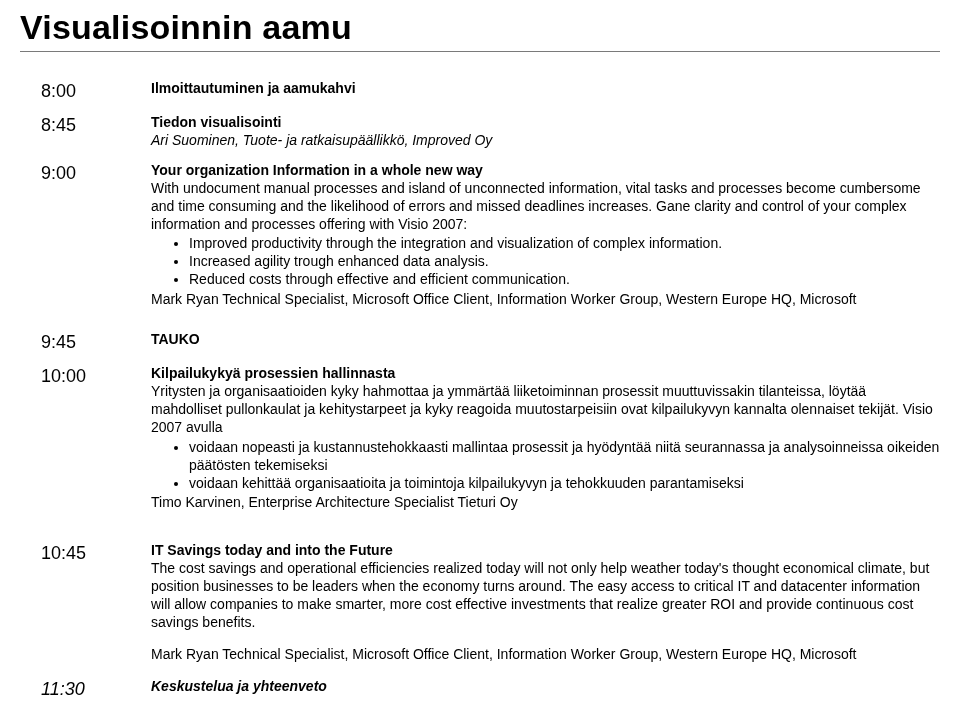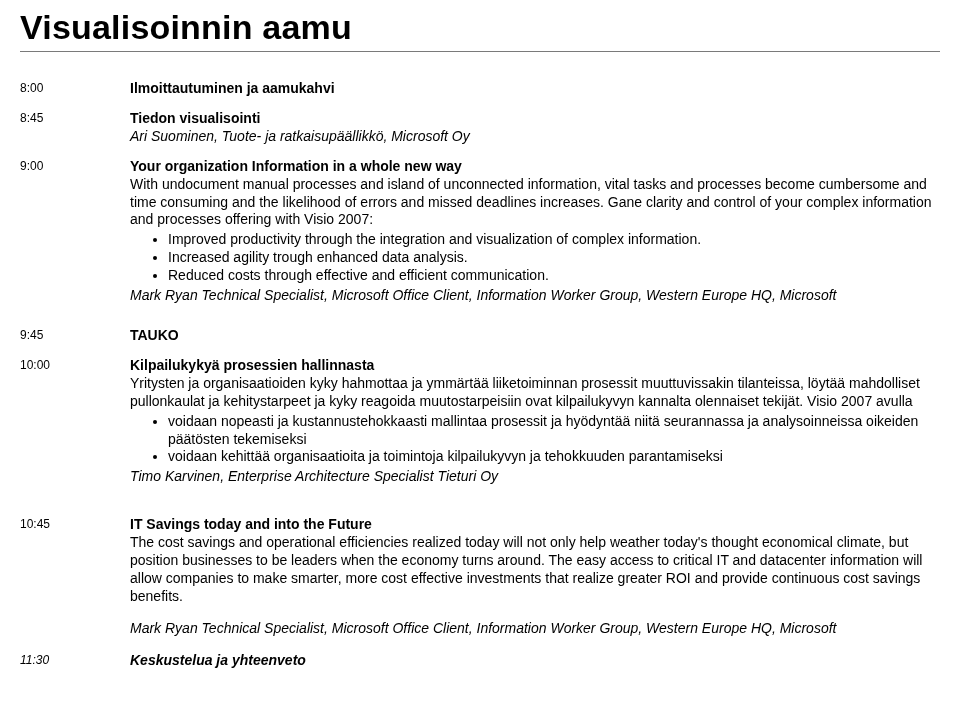--- a/index.html
+++ b/index.html
@@ -31,22 +31,23 @@
   }
   .slot {
     display: flex;
     align-items: flex-start;
     margin-bottom: 12px;
   }
   .slot.gap-large { margin-top: 22px; }
   .slot .time {
     width: 110px;
     flex: 0 0 110px;
-    font-size: 12px;
+    font-size: 18px;
     padding-top: 1px;
+    margin-left: 21px;
   }
   .slot .body {
     flex: 1;
     font-size: 14px;
     line-height: 1.28;
   }
   .slot .body .heading {
     font-weight: bold;
   }
   .slot .body .sub {
@@ -60,21 +61,20 @@
     margin: 2px 0 2px 0;
     padding-left: 38px;
   }
   ul.bullets li {
     margin: 0;
     padding: 0;
     font-size: 14px;
     line-height: 1.28;
   }
   .speaker {
-    font-style: italic;
     margin-top: 2px;
   }
   .para-block { margin-top: 2px; }
 </style>
 </head>
 <body>
 
 <div class="page">
   <h1 class="page-title">Visualisoinnin aamu</h1>
   <hr class="rule">
@@ -85,21 +85,21 @@
       <div class="time">8:00</div>
       <div class="body">
         <p class="heading">Ilmoittautuminen ja aamukahvi</p>
       </div>
     </div>
 
     <div class="slot">
       <div class="time">8:45</div>
       <div class="body">
         <p class="heading">Tiedon visualisointi</p>
-        <p class="sub">Ari Suominen, Tuote- ja ratkaisupäällikkö, Microsoft Oy</p>
+        <p class="sub">Ari Suominen, Tuote- ja ratkaisupäällikkö, Improved Oy</p>
       </div>
     </div>
 
     <div class="slot">
       <div class="time">9:00</div>
       <div class="body">
         <p class="heading">Your organization Information in a whole new way</p>
         <p class="para-block">With undocument manual processes and island of unconnected information, vital tasks and processes become cumbersome and time consuming and the likelihood of errors and missed deadlines increases. Gane clarity and control of your complex information and processes offering with Visio 2007:</p>
         <ul class="bullets">
           <li>Improved productivity through the integration and visualization of complex information.</li>

